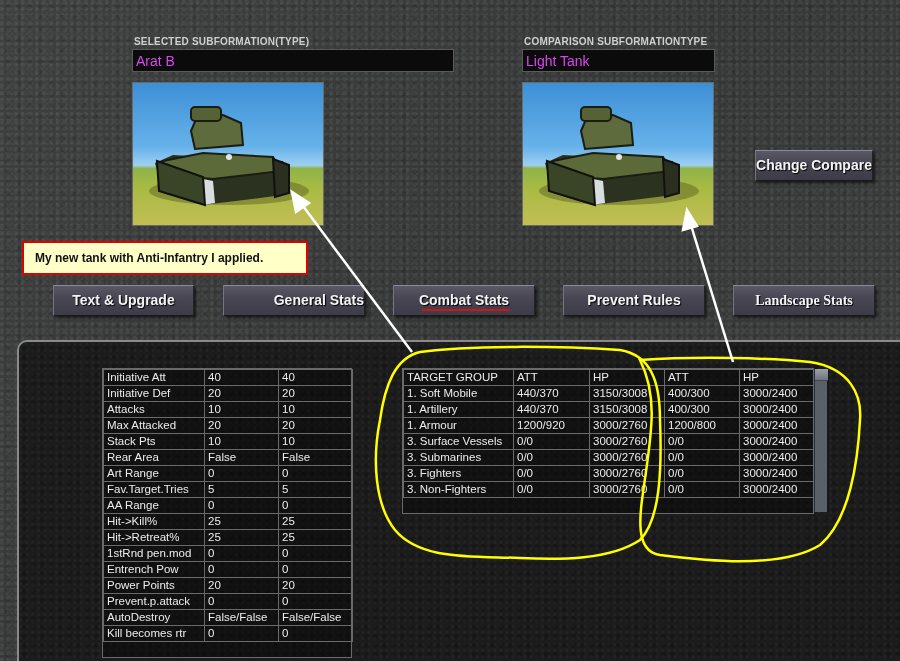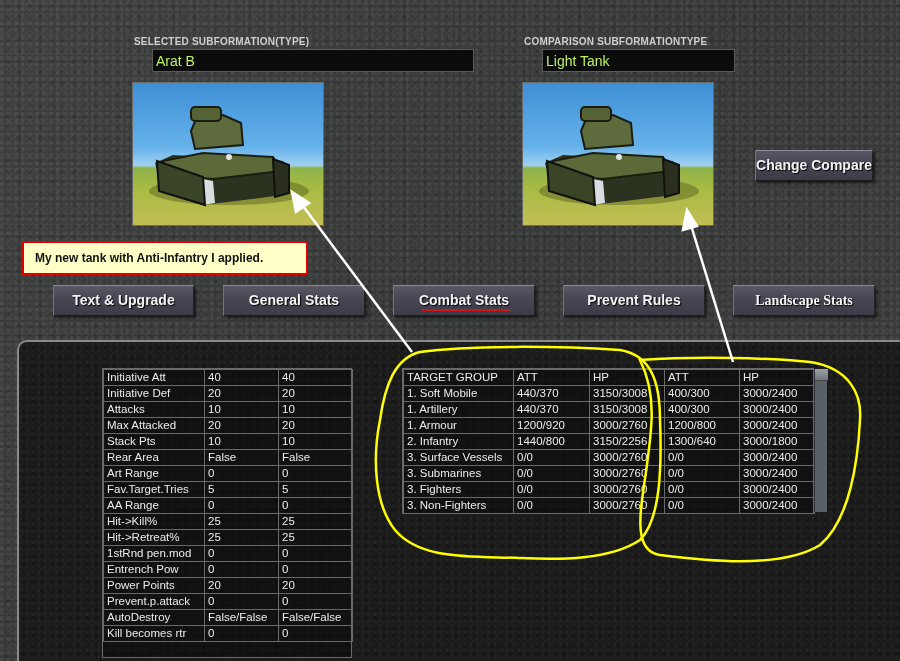--- a/index.html
+++ b/index.html
@@ -21,25 +21,24 @@
     font-size: 10px;
     font-weight: bold;
     color: #cfcfcf;
     letter-spacing: 0.2px;
   }
   .name-field {
     position: absolute;
     height: 23px;
     background: #0b0b0b;
     border: 1px solid #5a5a5a;
-    color: #bef264;
+    color: #d946ef;
     font-size: 14px;
     padding: 3px 3px;
     line-height: 16px;
-    margin-left: 20px;
   }
   .portrait {
     position: absolute;
     width: 192px;
     height: 144px;
     border: 1px solid #6a6a6a;
     overflow: hidden;
     background: linear-gradient(180deg, #3d8fd6 0%, #66b2ea 45%, #9fcff0 58%, #8fb34a 60%, #a9bb43 75%, #c2be55 100%);
   }
   .portrait svg { position: absolute; left: 0; top: 0; }
@@ -159,21 +158,21 @@
     <path d="M140 76 L156 82 L156 110 L142 114 Z" fill="#2a2f20" stroke="#111" stroke-width="2"></path>
     <circle cx="96" cy="74" r="3" fill="#e6e6e6"></circle>
   </svg>
 </div>
 
 <div class="btn" style="left:755px; top:150px; width:118px;">Change Compare</div>
 
 <div class="note">My new tank with Anti-Infantry I applied.</div>
 
 <div class="btn" style="left:53px; top:285px; width:141px;"><span>Text &amp; Upgrade</span></div>
-<div class="btn" style="left:223px; top:285px; width:142px;"><span>General Stats</span></div>
+<div class="btn" style="left:223px; top:285px; width:142px;text-align:right;"><span>General Stats</span></div>
 <div class="btn" style="left:393px; top:285px; width:142px;"><span>Combat Stats</span><div class="active-underline"></div></div>
 <div class="btn" style="left:563px; top:285px; width:142px;"><span>Prevent Rules</span></div>
 <div class="btn" style="left:733px; top:285px; width:142px;font-family:Liberation Serif, serif;"><span>Landscape Stats</span></div>
 
 <div class="panel"></div>
 
 <div class="grid-frame" style="left:102px; top:368px; width:250px; height:290px;"></div>
 <table class="grid" style="left:103px; top:369px;">
   <colgroup>
       <col style="width:101px">
@@ -301,27 +300,20 @@
         <td>3150/3008</td>
         <td>400/300</td>
         <td>3000/2400</td>
       </tr>
     <tr>
         <td>1. Armour</td>
         <td>1200/920</td>
         <td>3000/2760</td>
         <td>1200/800</td>
         <td>3000/2400</td>
-      </tr>
-    <tr>
-        <td>2. Infantry</td>
-        <td>1440/800</td>
-        <td>3150/2256</td>
-        <td>1300/640</td>
-        <td>3000/1800</td>
       </tr>
     <tr>
         <td>3. Surface Vessels</td>
         <td>0/0</td>
         <td>3000/2760</td>
         <td>0/0</td>
         <td>3000/2400</td>
       </tr>
     <tr>
         <td>3. Submarines</td>

